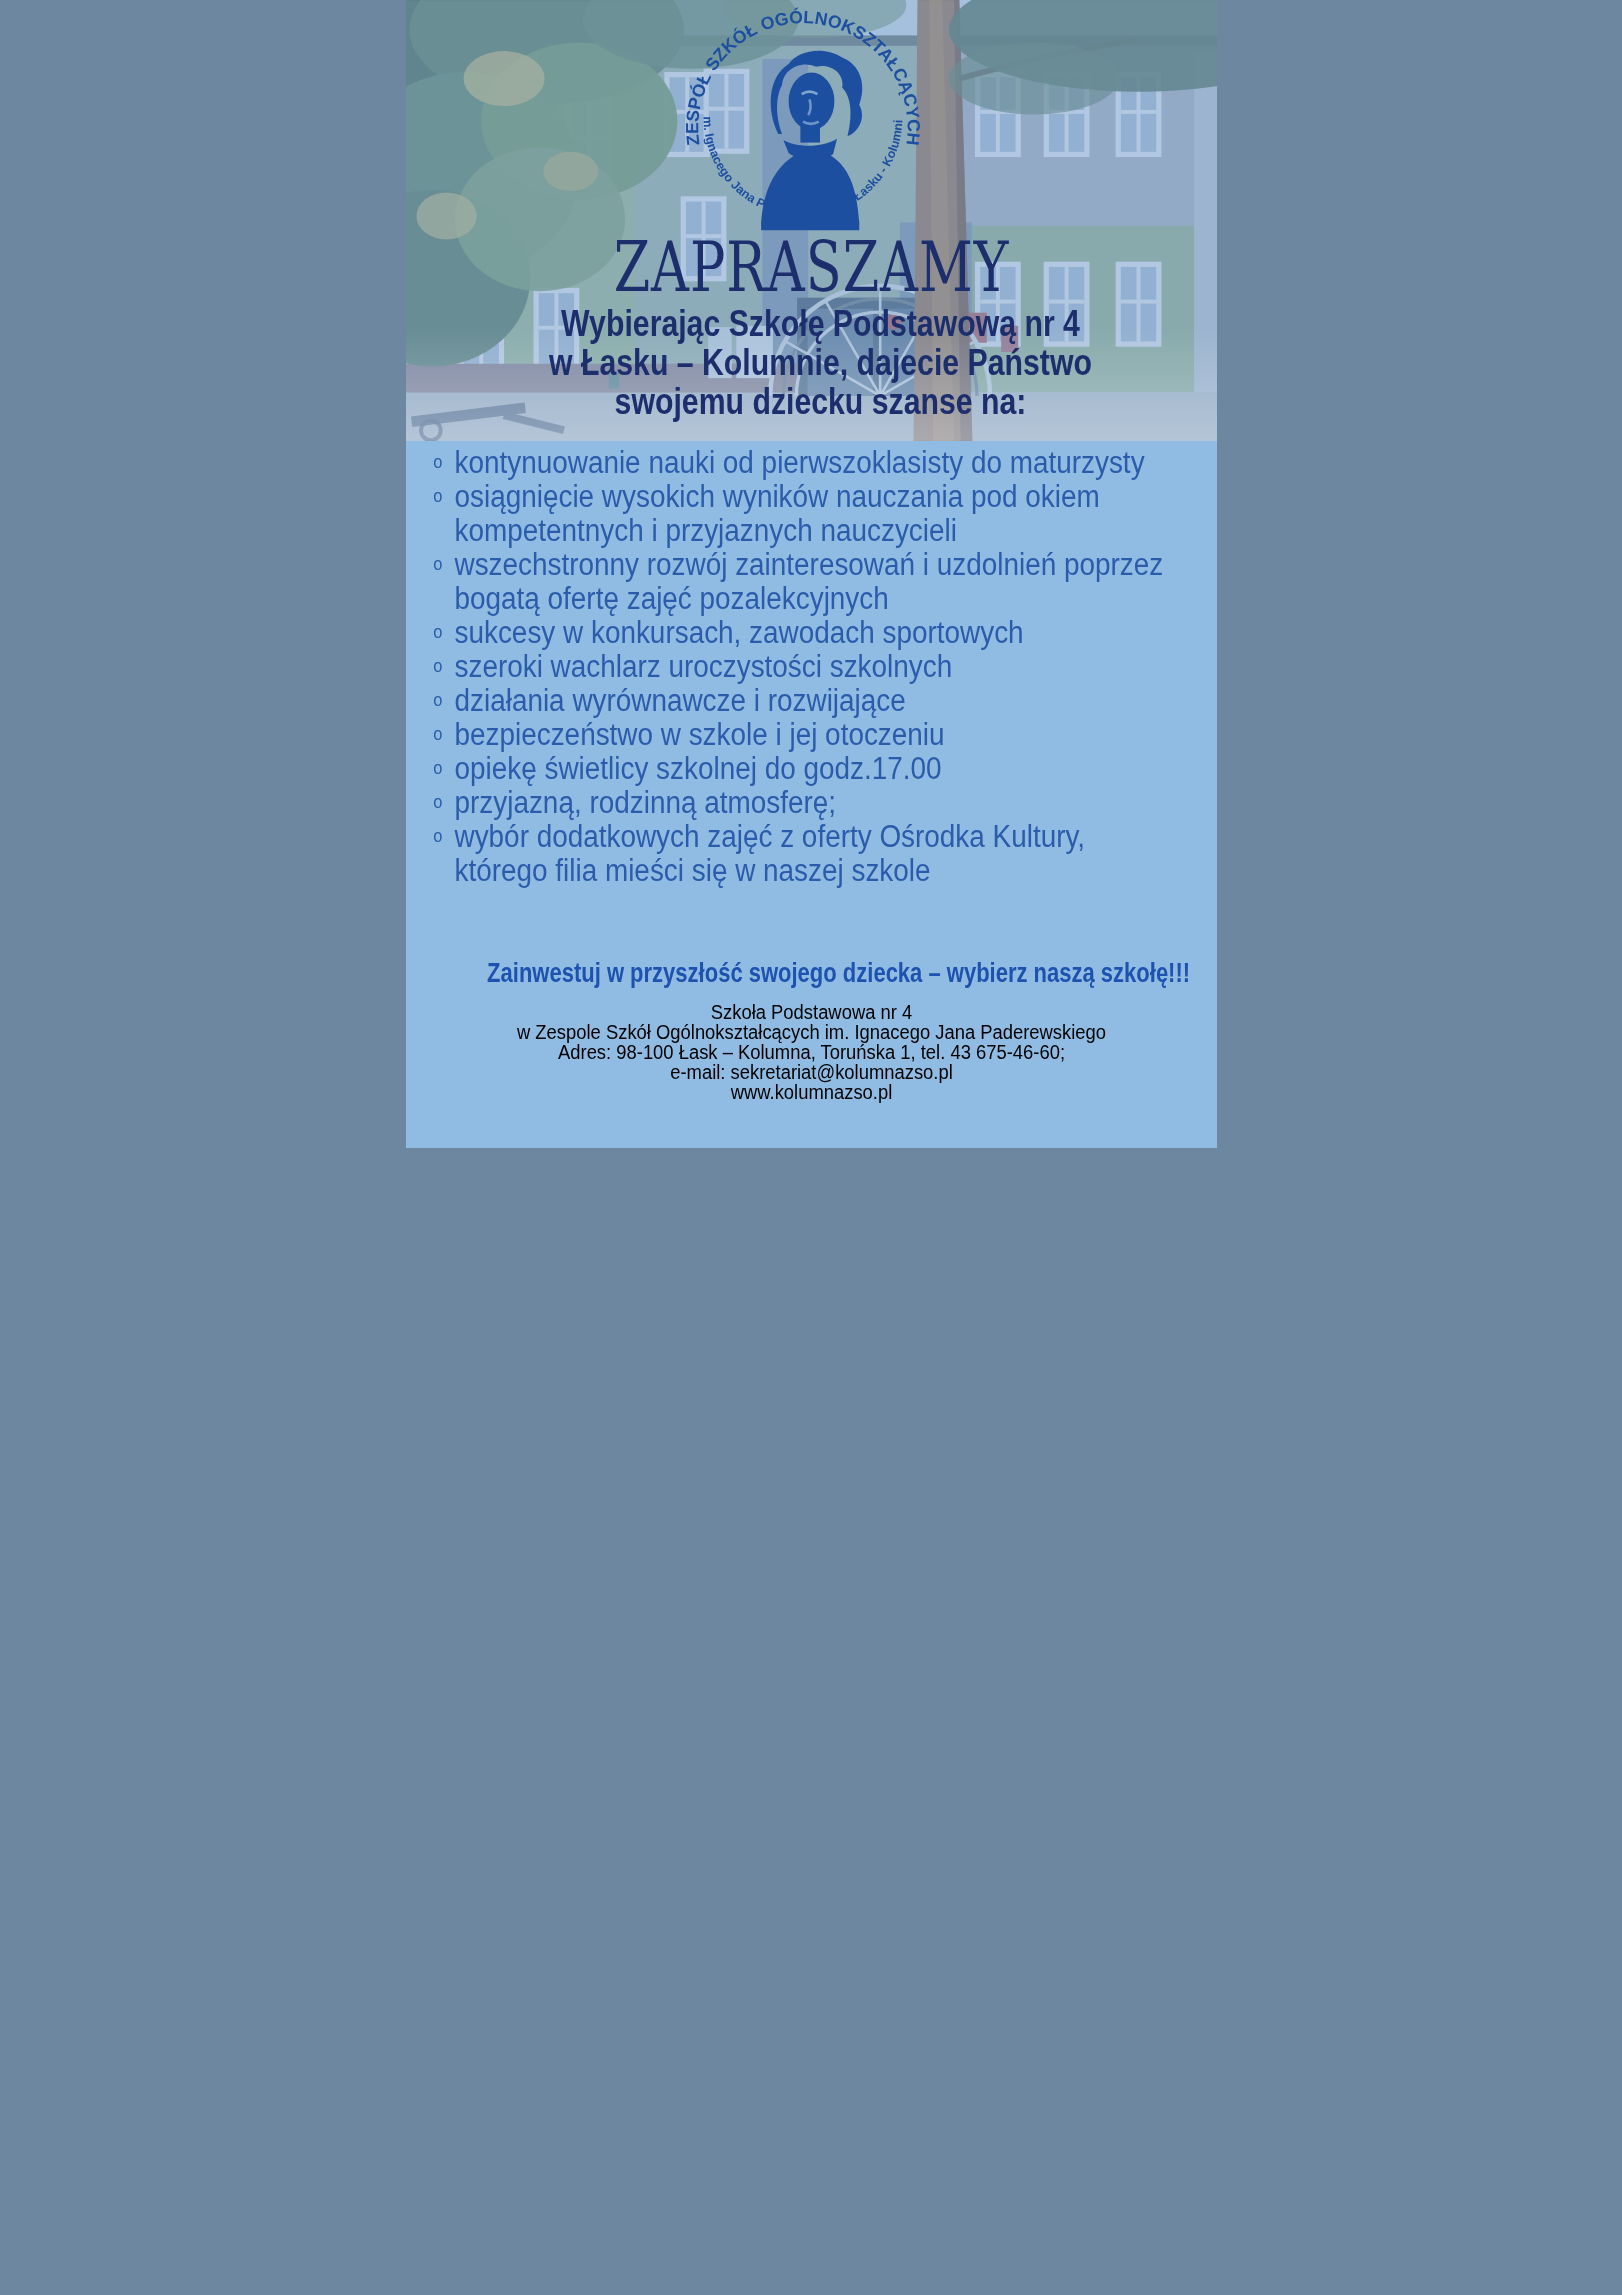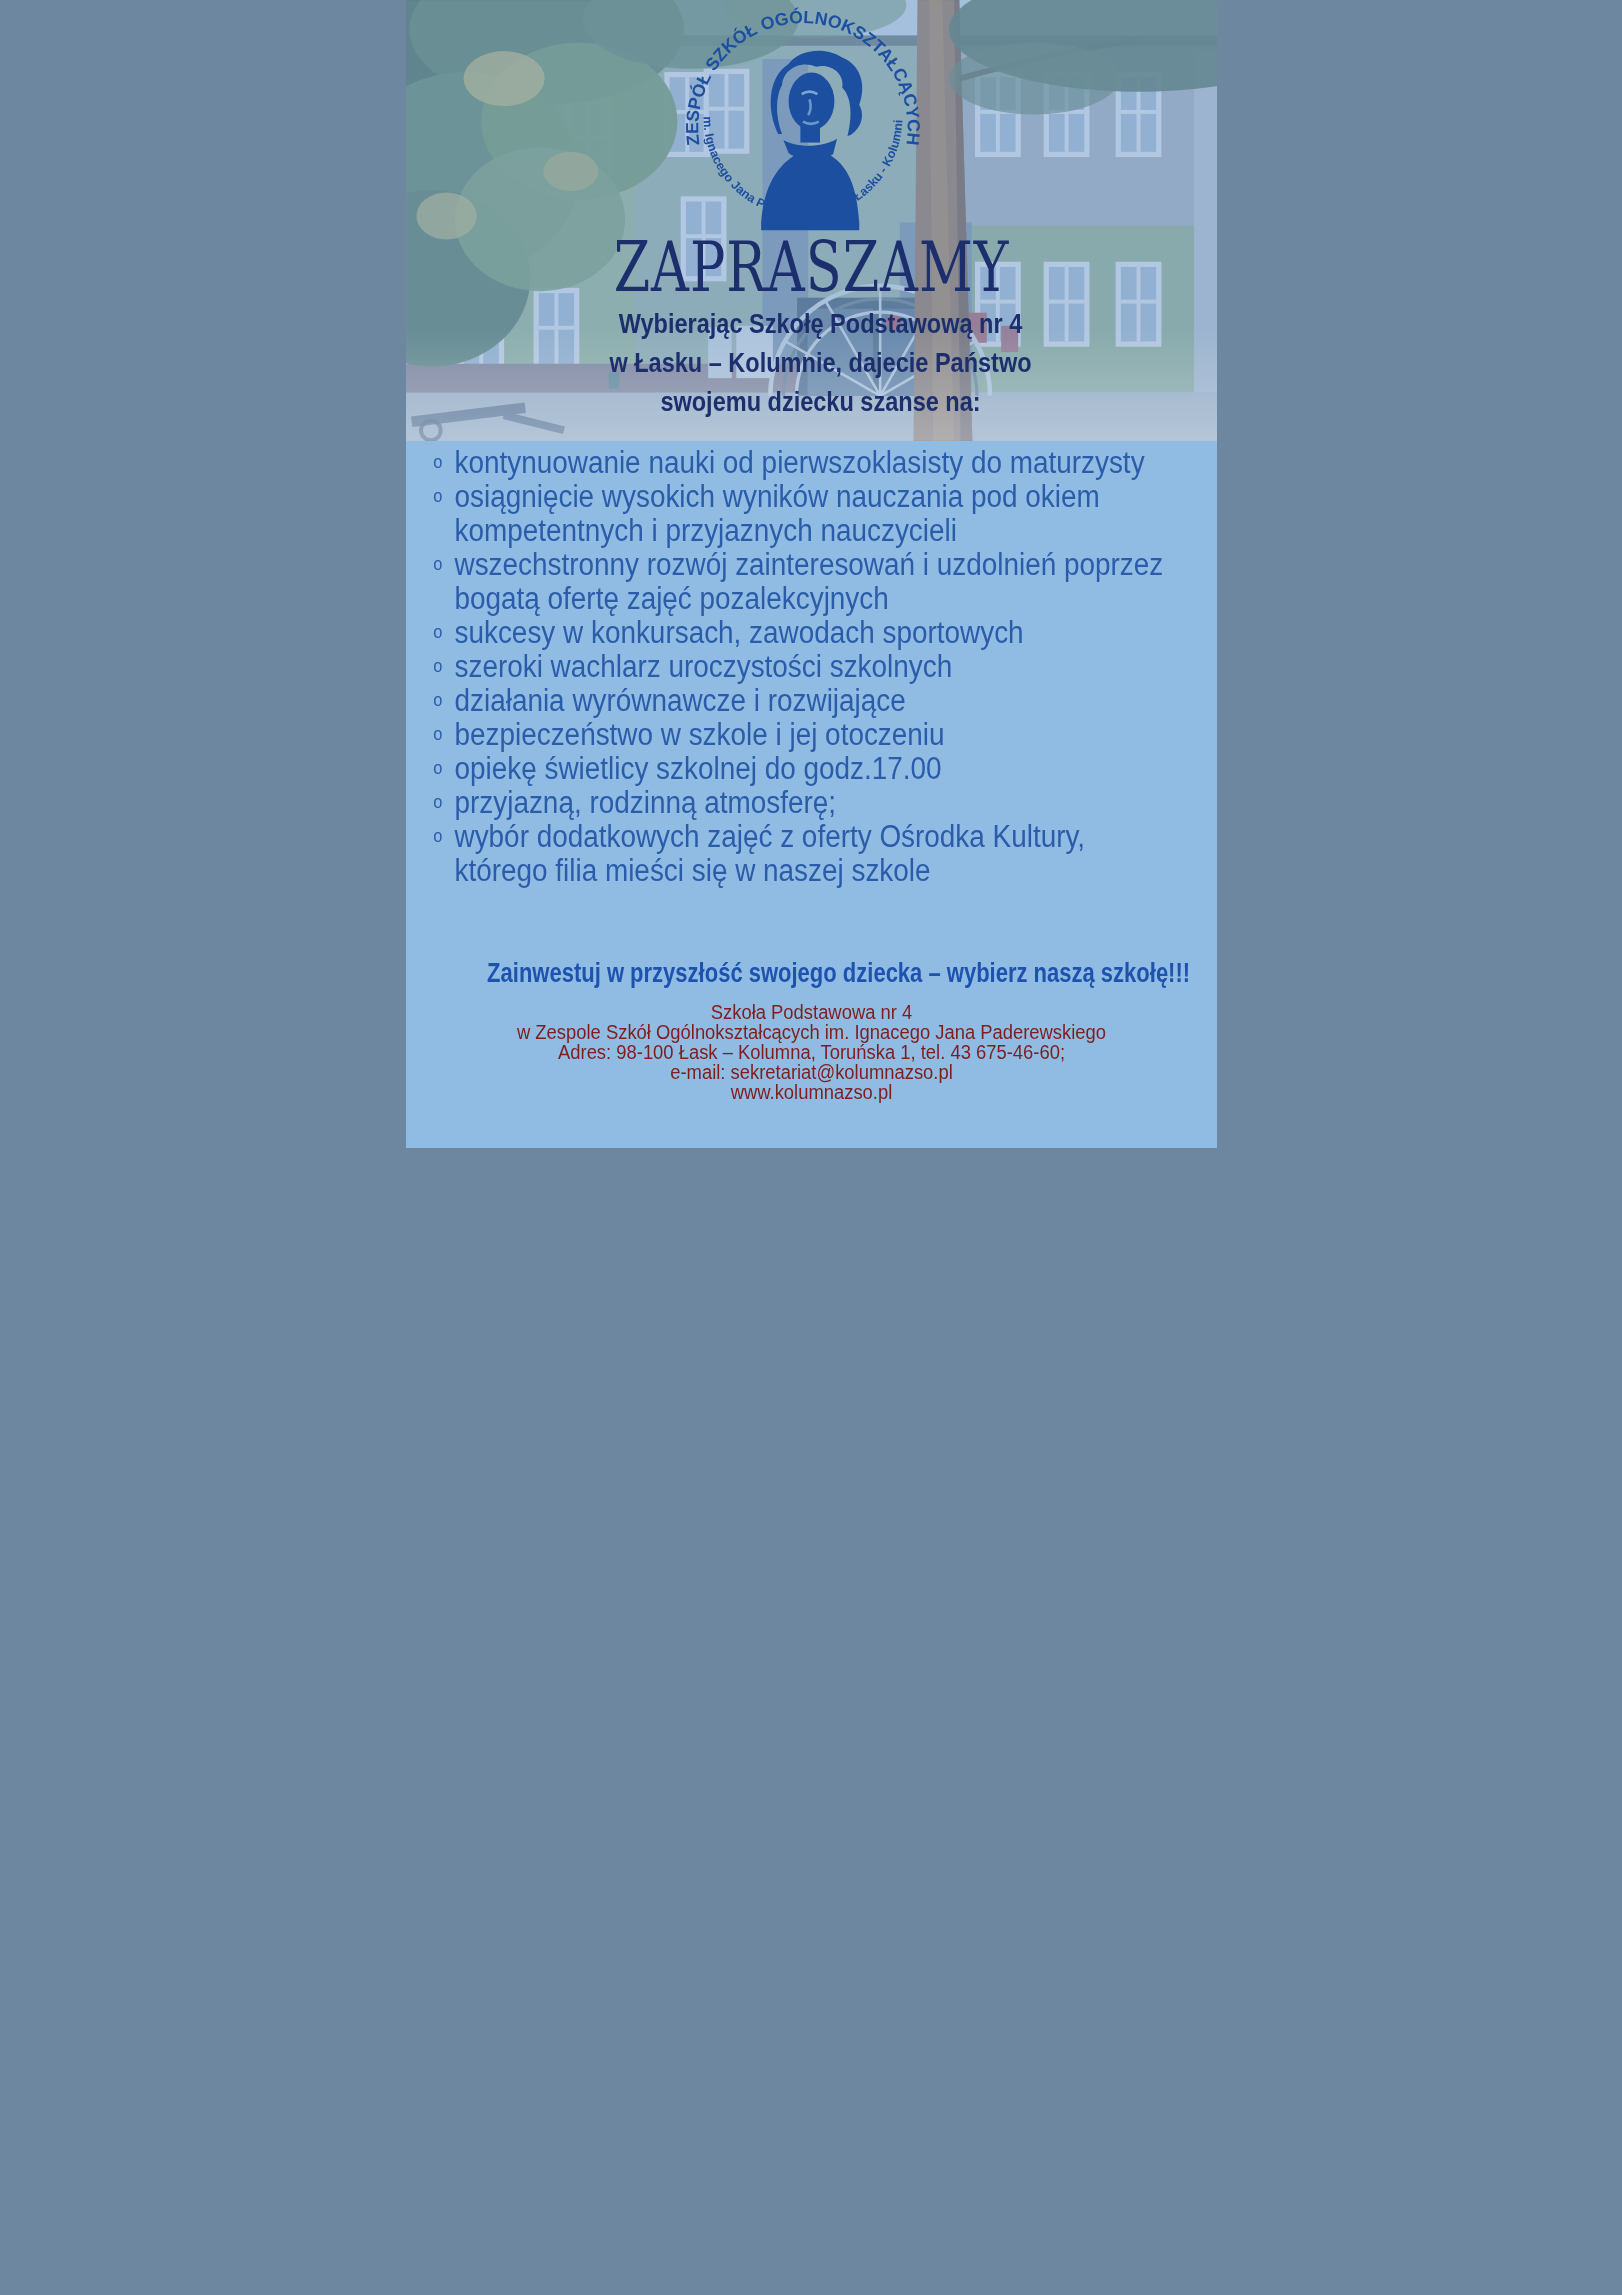--- a/index.html
+++ b/index.html
@@ -15,21 +15,21 @@
   .logo{position:absolute;left:279px;top:0;width:236px;height:242px;}
   
   .title{
     position:absolute;top:230px;left:0;right:0;height:79px;
     text-align:center;font-family:"DejaVu Serif",serif;
     font-size:70px;line-height:75px;color:#1d2e6d;letter-spacing:1.3px;
     transform:scale(0.75,1.0);transform-origin:50% 0;white-space:nowrap;
   }
   .subtitle{
     position:absolute;top:304px;left:18px;right:0;text-align:center;
-    font-size:28px;line-height:39px;font-weight:bold;color:#1d2e6d;
+    font-size:36px;line-height:39px;font-weight:bold;color:#1d2e6d;
   }
   .subtitle .line{transform:scaleX(0.84);transform-origin:50% 50%;white-space:nowrap;}
   
   .bullets{
     position:absolute;top:446px;left:26px;width:902px;
     transform:scaleX(0.9);transform-origin:0 0;
     font-size:31px;line-height:34px;color:#2b5caa;
     margin:0;padding:0;list-style:none;
   }
   .bullets li{position:relative;padding-left:25px;padding-right:65px;}
@@ -37,21 +37,21 @@
     position:absolute;left:1.3px;top:-1.3px;font-size:18.3px;line-height:34px;
   }
   
   .closing{
     position:absolute;top:957px;left:0;right:0;text-align:center;
     font-size:27.5px;font-weight:bold;color:#1d52ae;
     transform:scaleX(0.8);transform-origin:50% 0;white-space:nowrap;
   }
   .footer{
     position:absolute;top:1002px;left:0;right:0;text-align:center;
-    font-size:20px;line-height:20px;color:#7f1d1d;
+    font-size:20px;line-height:20px;color:#000000;
   }
   .footer .fline{transform:scaleX(0.92);transform-origin:50% 50%;white-space:nowrap;}
 </style>
 </head>
 <body>
 
 <div class="poster">
 
   <div class="photo">
     <svg width="811" height="441" viewBox="0 0 1240 674">

